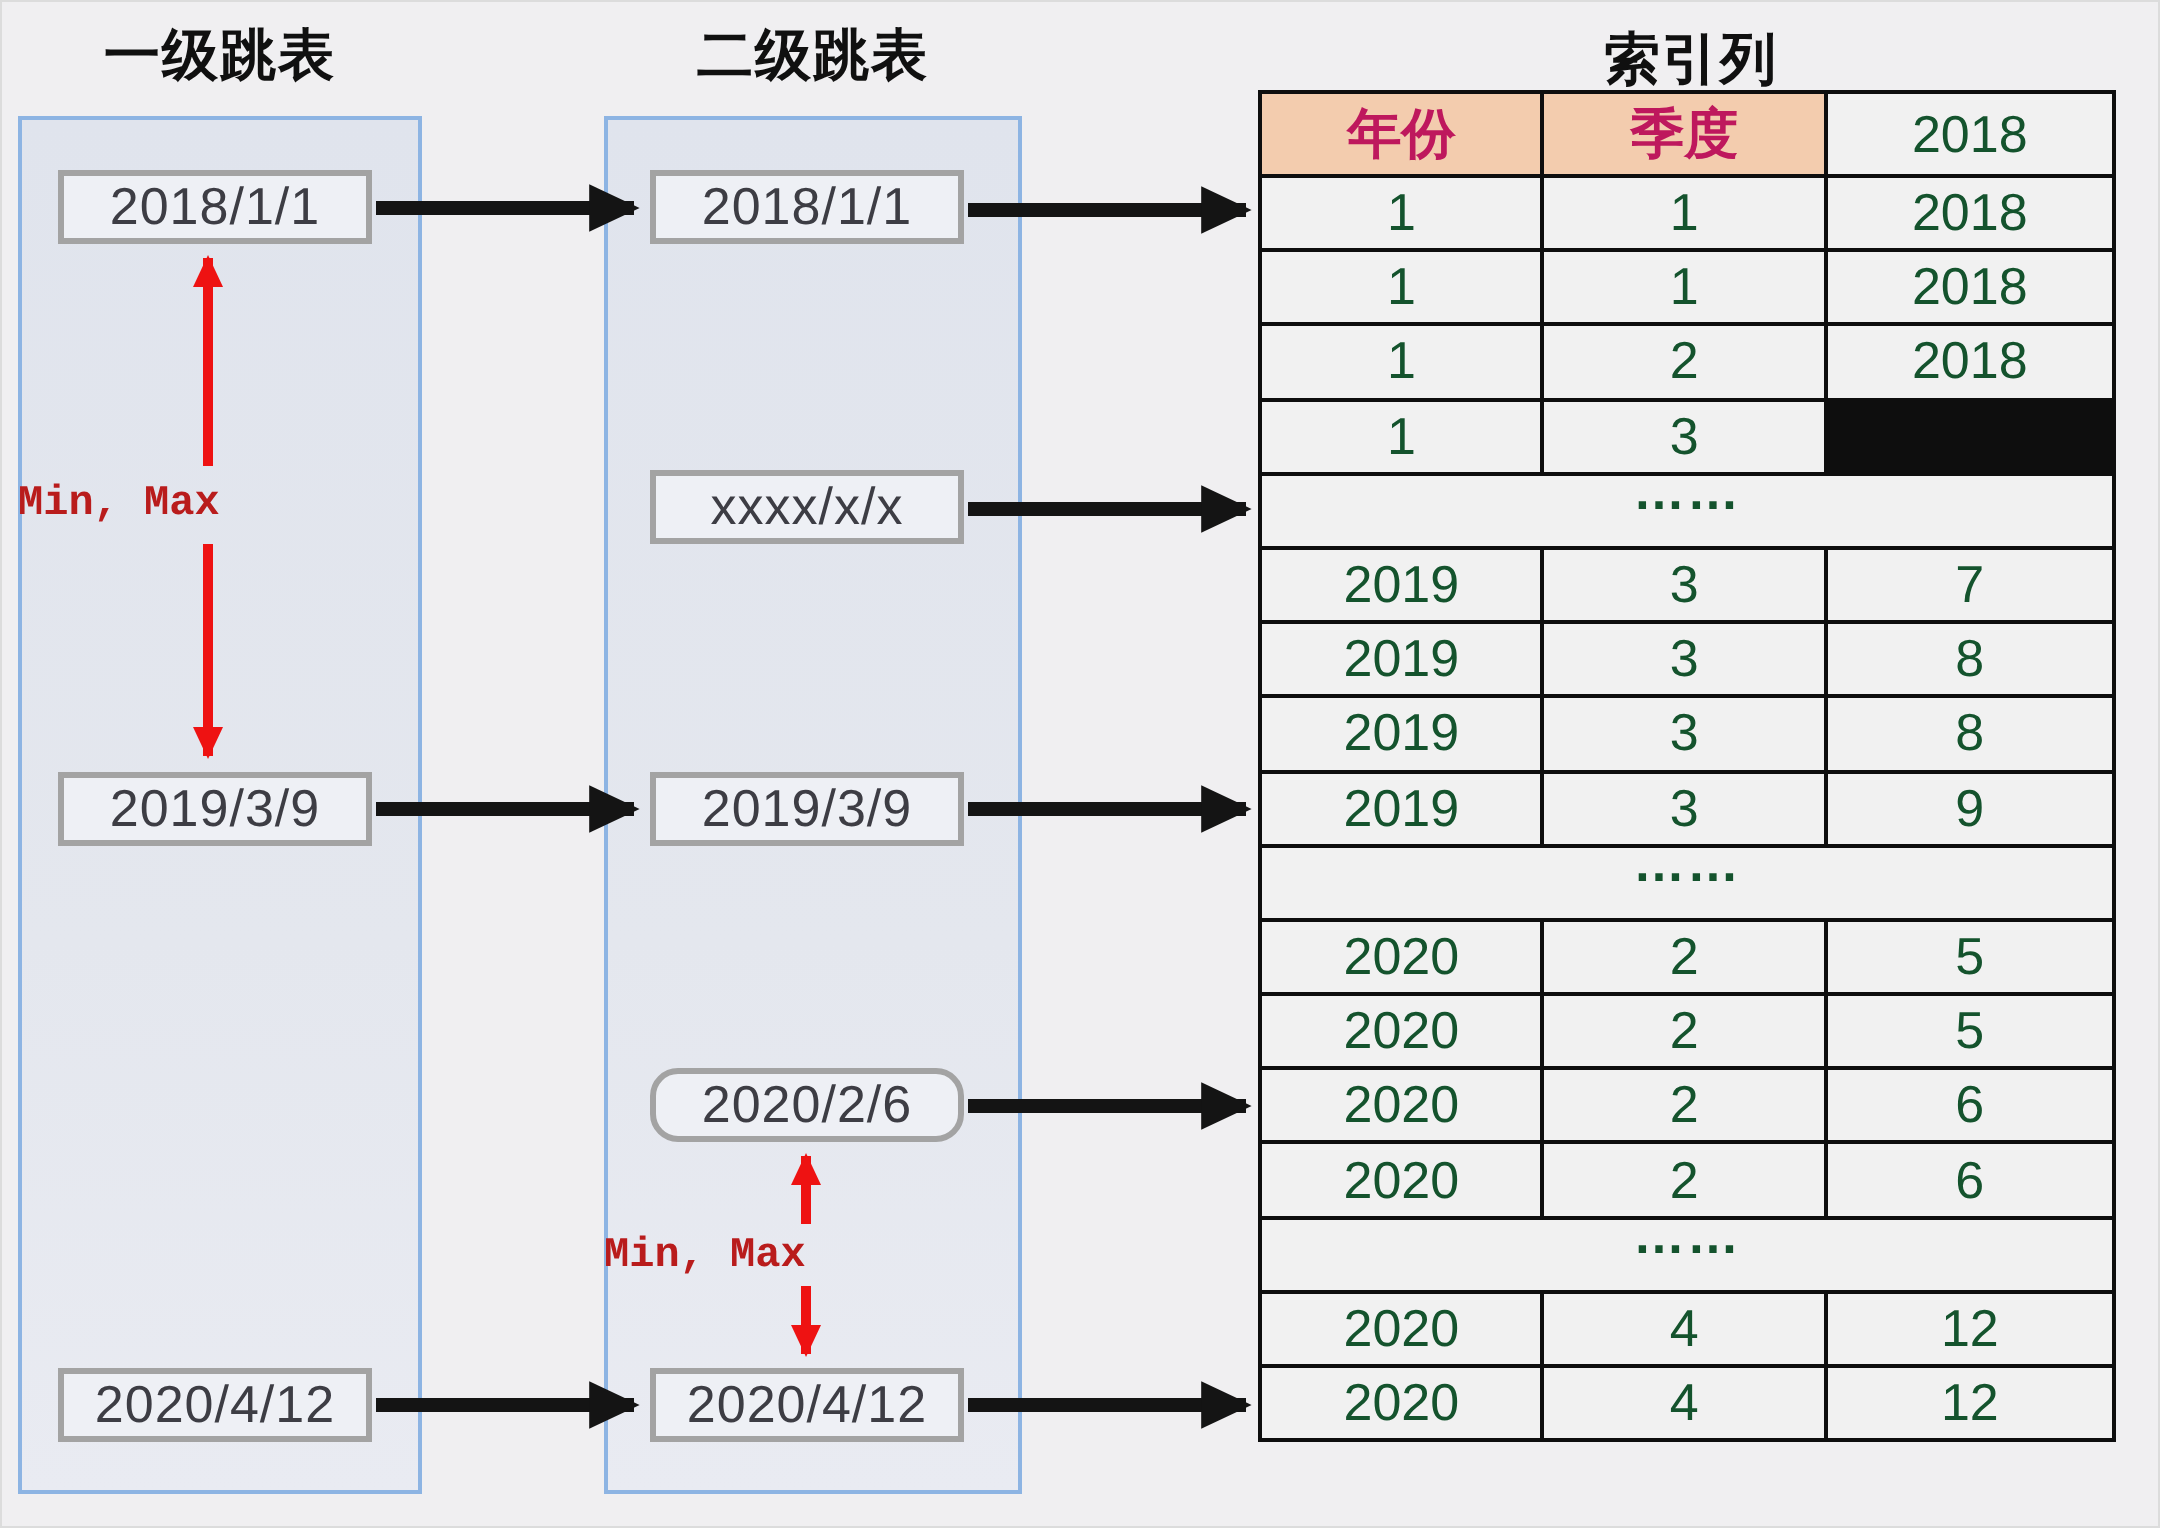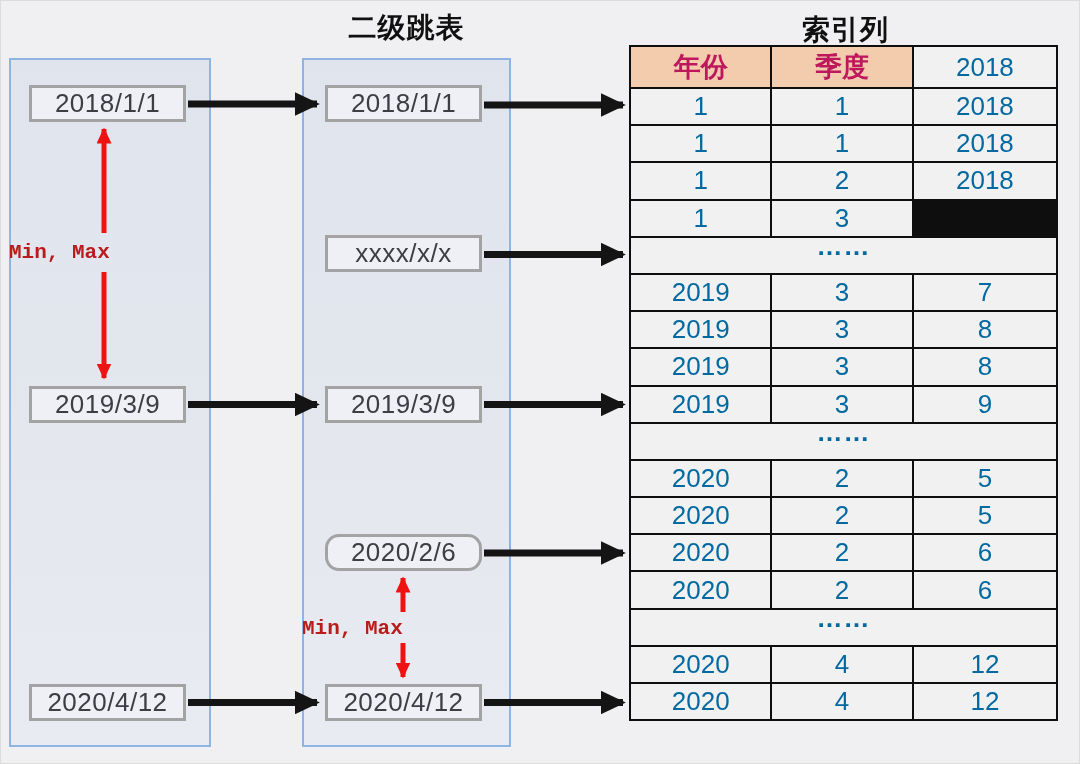--- a/index.html
+++ b/index.html
@@ -31,31 +31,32 @@
   }
   .arrows{position:absolute;left:0;top:0;pointer-events:none;}
   .idx{
     position:absolute;left:628px;top:44px;width:429px;box-sizing:border-box;
     display:grid;grid-template-columns:1fr 1fr 1.02fr;
     grid-template-rows:40px repeat(17,35.2px);
     gap:2px;background:#0e0e0e;border:2px solid #0e0e0e;
   }
   .c{
     background:#f1f1f1;display:flex;align-items:center;justify-content:center;
-    font-size:26px;color:#0369a1;
+    font-size:26px;color:#14532d;
   }
   .hc{background:#f3ccae;font-weight:bold;font-size:27px;color:#be185d;}
   .el{grid-column:1 / -1;}
   .dots{display:inline-block;transform:translateY(-30%);font-weight:bold;letter-spacing:1px;}
 </style>
 </head>
 <body>
 
 <div class="stage">
 
+  <div class="title" style="left:8px;top:8px;width:202px;">一级跳表</div>
   <div class="title" style="left:301px;top:8px;width:209px;">二级跳表</div>
   <div class="title" style="left:630px;top:10px;width:429px;">索引列</div>
 
   <div class="panel" style="left:8px;width:202px;"></div>
   <div class="panel" style="left:301px;width:209px;"></div>
 
   <div class="node" style="left:28px;top:84px;">2018/1/1</div>
   <div class="node" style="left:28px;top:385px;">2019/3/9</div>
   <div class="node" style="left:28px;top:683px;">2020/4/12</div>
 

